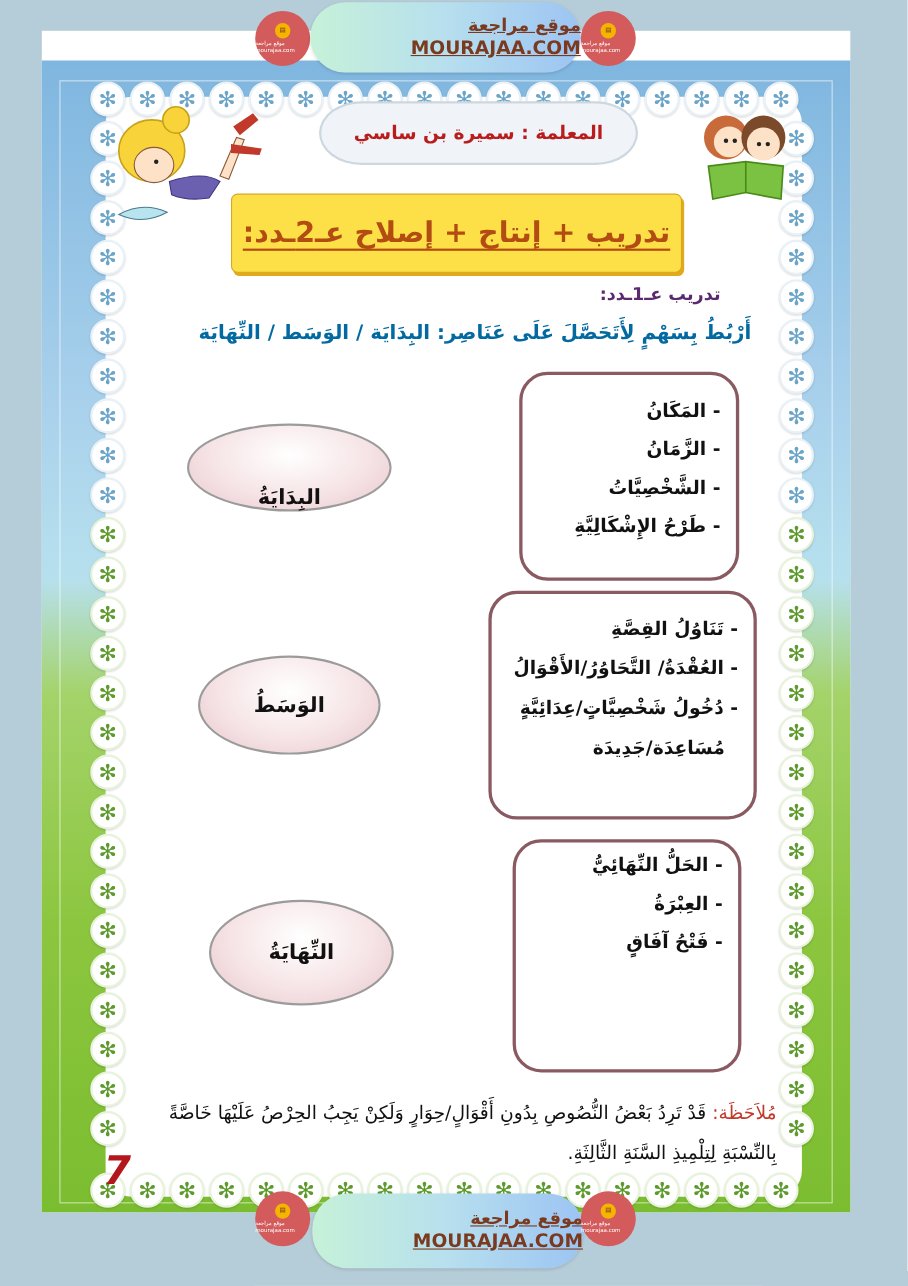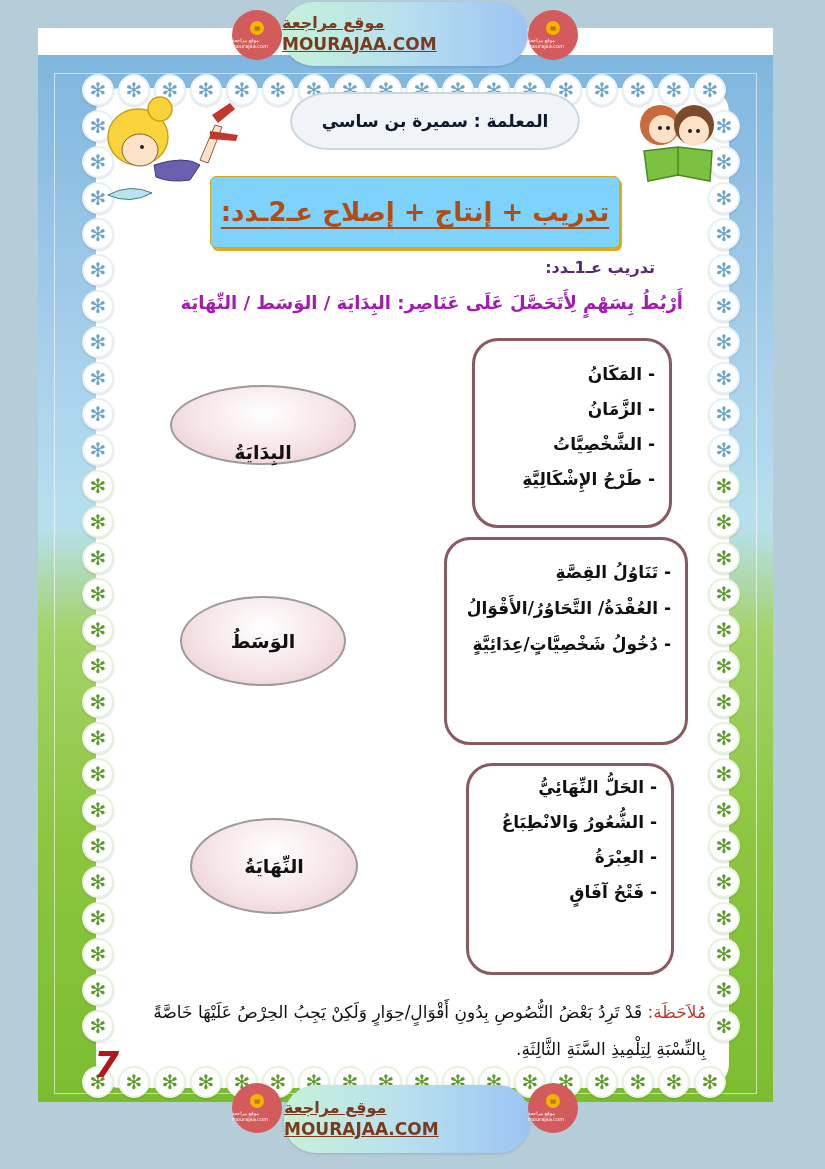--- a/index.html
+++ b/index.html
@@ -35,67 +35,67 @@
   }
   .flower.green { color: #5d9a2c; border-color: #e7f3da; }
   .top-row { left: 82px; top: 74px; gap: 4px; }
   .bottom-row { left: 82px; top: 1066px; gap: 4px; }
   .left-col { left: 82px; top: 110px; flex-direction: column; gap: 4px; }
   .right-col { left: 708px; top: 110px; flex-direction: column; gap: 4px; }
 
   .badge-pill {
     position: absolute; width: 246px; height: 64px; border-radius: 32px;
     background: linear-gradient(90deg, #c6f1d8 0%, #b7dfee 50%, #9cc4f3 100%);
-    display: flex; flex-direction: column; align-items: flex-start; justify-content: center;
+    display: flex; flex-direction: column; align-items: flex-end; justify-content: center;
     color: #7a3a1f; font-weight: bold; text-decoration: underline;
     box-shadow: 0 1px 3px rgba(0,0,0,0.15);
   }
   .badge-pill .ar { font-size: 16px; line-height: 20px; direction: rtl; }
   .badge-pill .en { font-size: 17px; line-height: 22px; font-family: "DejaVu Sans", sans-serif; }
   .logo-circle {
     position: absolute; width: 50px; height: 50px; border-radius: 50%;
     background: #d35b5b; display: flex; flex-direction: column; align-items: center; justify-content: center;
     color: #ffffff; font-size: 5px; line-height: 6px;
   }
   .logo-circle .dot {
     width: 14px; height: 14px; border-radius: 50%; background: #f4b400;
     color: #7a3a1f; font-size: 6px; display: flex; align-items: center; justify-content: center; margin-bottom: 2px;
   }
 
   .cloud {
     position: absolute; left: 290px; top: 92px; width: 290px; height: 58px;
     background: #f0f4f8; border-radius: 40px / 30px;
     border: 2px solid #cdd7e0;
     display: flex; align-items: center; justify-content: center;
-    font-size: 17px; font-weight: bold; color: #0f172a; direction: rtl;
+    font-size: 17px; font-weight: bold; color: #b91c1c; direction: rtl;
   }
   .girl {
     position: absolute; left: 90px; top: 95px; width: 150px; height: 125px;
   }
   .kids {
     position: absolute; left: 630px; top: 95px; width: 100px; height: 90px;
   }
 
   .title-banner {
     position: absolute; left: 210px; top: 176px; width: 410px; height: 72px;
-    background: #7dd3fc; border: 1px solid #d8a820;
+    background: #fde047; border: 1px solid #d8a820;
     border-radius: 6px;
     box-shadow: 2px 3px 0 #e0aa1a;
     display: flex; align-items: center; justify-content: center;
     direction: rtl; font-size: 26px; font-weight: bold; color: #b34c12;
     text-decoration: underline; text-underline-offset: 6px;
   }
 
   .ex-title {
     position: absolute; right: 170px; top: 258px;
     font-size: 16px; font-weight: bold; color: #5b2a6e; direction: rtl;
   }
   .ex-instruction {
     position: absolute; right: 142px; top: 292px; width: 560px; text-align: right;
-    font-size: 18px; font-weight: bold; color: #a21caf; direction: rtl; white-space: nowrap;
+    font-size: 18px; font-weight: bold; color: #0369a1; direction: rtl; white-space: nowrap;
   }
 
   .box {
     position: absolute; border: 3px solid #8a5a62; border-radius: 26px;
     background: #ffffff; direction: rtl; padding: 16px 14px 0 10px;
     font-size: 17px; font-weight: bold; color: #111; line-height: 35px;
   }
   .box1 { left: 472px; top: 338px; width: 200px; height: 190px; }
   .box2 { left: 444px; top: 537px; width: 244px; height: 208px; padding-top: 14px; line-height: 36px; }
   .box3 { left: 466px; top: 763px; width: 208px; height: 212px; padding-top: 4px; }
@@ -264,24 +264,24 @@
 <div class="box box1">
   <div class="item">- المَكَانُ</div>
   <div class="item">- الزَّمَانُ</div>
   <div class="item">- الشَّخْصِيَّاتُ</div>
   <div class="item">- طَرْحُ الإِشْكَالِيَّةِ</div>
 </div>
 <div class="box box2">
   <div class="item">- تَنَاوُلُ القِصَّةِ</div>
   <div class="item">- العُقْدَةُ/ التَّحَاوُرُ/الأَقْوَالُ</div>
   <div class="item">- دُخُولُ شَخْصِيَّاتٍ/عِدَائِيَّةٍ</div>
+  <div class="item cont">مُسَاعِدَة/جَدِيدَة</div>
 </div>
 <div class="box box3">
   <div class="item">- الحَلُّ النِّهَائِيُّ</div>
-  <div class="item">- الشُّعُورُ وَالانْطِبَاعُ</div>
   <div class="item">- العِبْرَةُ</div>
   <div class="item">- فَتْحُ آفَاقٍ</div>
 </div>
 
 <div class="oval oval1">
   <span>البِدَايَةُ</span>
 </div>
 <div class="oval oval2">
   <span>الوَسَطُ</span>
 </div>

